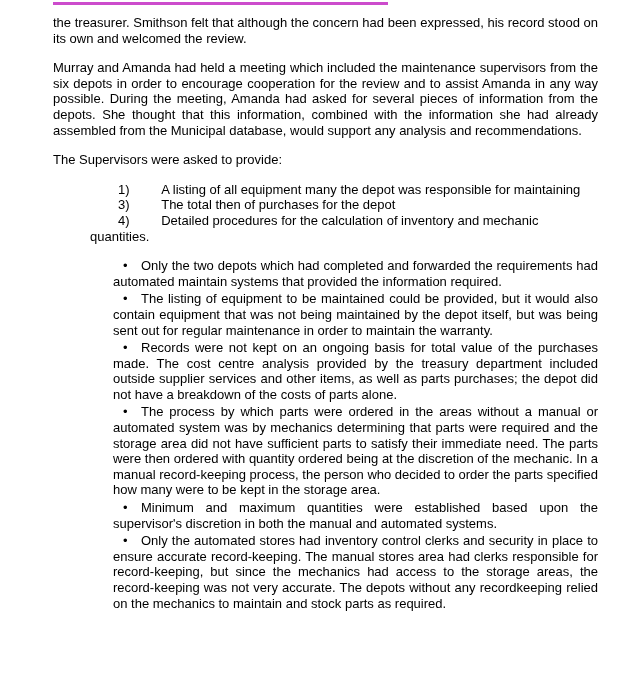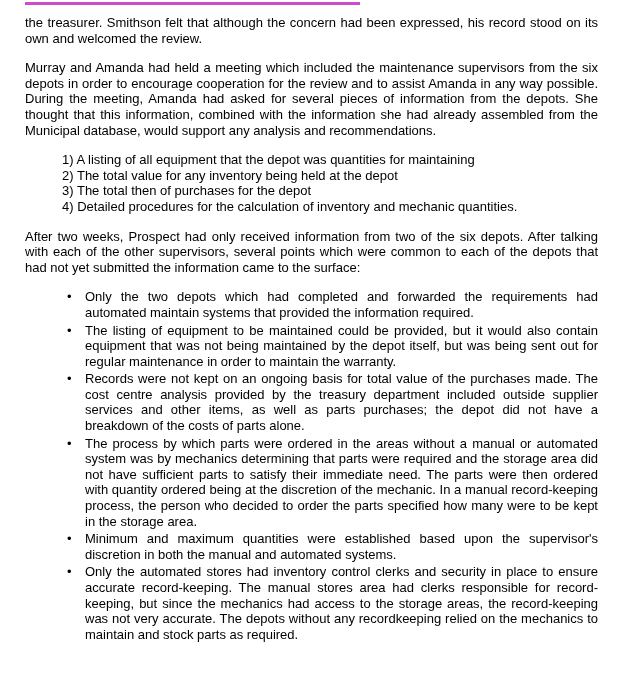--- a/index.html
+++ b/index.html
@@ -1,15 +1,15 @@
 <!DOCTYPE html>
 <html><head>
 <meta charset="utf-8">
 <style>
-  * { box-sizing: border-box; }
+  * { box-sizing: border-box; margin-left: 28px; }
   html, body {
     margin: 0;
     padding: 0;
     background: #ffffff;
   }
   body {
     width: 623px;
     min-height: 700px;
     font-family: "Liberation Sans", sans-serif;
     color: #000000;
@@ -64,29 +64,28 @@
 <body>
 
 <div class="page">
 
   <div class="top-rule"></div>
 
   <p class="body-text first">the treasurer. Smithson felt that although the concern had been expressed, his record stood on its own and welcomed the review.</p>
 
   <p class="body-text">Murray and Amanda had held a meeting which included the maintenance supervisors from the six depots in order to encourage cooperation for the review and to assist Amanda in any way possible. During the meeting, Amanda had asked for several pieces of information from the depots. She thought that this information, combined with the information she had already assembled from the Municipal database, would support any analysis and recommendations.</p>
 
+  <p class="body-text">The Supervisors were asked to provide:</p>
 
   <ol class="numbered">
-    <li><span class="num">1)</span> <span>A listing of all equipment that the depot was quantities for maintaining</span></li>
-    <li><span class="num">2)</span> <span>The total value for any inventory being held at the depot</span></li>
+    <li><span class="num">1)</span> <span>A listing of all equipment many the depot was responsible for maintaining</span></li>
     <li><span class="num">3)</span> <span>The total then of purchases for the depot</span></li>
     <li><span class="num">4)</span> <span>Detailed procedures for the calculation of inventory and mechanic quantities.</span></li>
   </ol>
 
-  <p class="body-text">After two weeks, Prospect had only received information from two of the six depots. After talking with each of the other supervisors, several points which were common to each of the depots that had not yet submitted the information came to the surface:</p>
 
   <ul class="bullets">
     <li><span class="bullet-glyph">•</span><span>Only the two depots which had completed and forwarded the requirements had automated maintain systems that provided the information required.</span></li>
     <li><span class="bullet-glyph">•</span><span>The listing of equipment to be maintained could be provided, but it would also contain equipment that was not being maintained by the depot itself, but was being sent out for regular maintenance in order to maintain the warranty.</span></li>
     <li><span class="bullet-glyph">•</span><span>Records were not kept on an ongoing basis for total value of the purchases made. The cost centre analysis provided by the treasury department included outside supplier services and other items, as well as parts purchases; the depot did not have a breakdown of the costs of parts alone.</span></li>
     <li><span class="bullet-glyph">•</span><span>The process by which parts were ordered in the areas without a manual or automated system was by mechanics determining that parts were required and the storage area did not have sufficient parts to satisfy their immediate need. The parts were then ordered with quantity ordered being at the discretion of the mechanic. In a manual record-keeping process, the person who decided to order the parts specified how many were to be kept in the storage area.</span></li>
     <li><span class="bullet-glyph">•</span><span>Minimum and maximum quantities were established based upon the supervisor's discretion in both the manual and automated systems.</span></li>
     <li><span class="bullet-glyph">•</span><span>Only the automated stores had inventory control clerks and security in place to ensure accurate record-keeping. The manual stores area had clerks responsible for record-keeping, but since the mechanics had access to the storage areas, the record-keeping was not very accurate. The depots without any recordkeeping relied on the mechanics to maintain and stock parts as required.</span></li>
   </ul>
 

